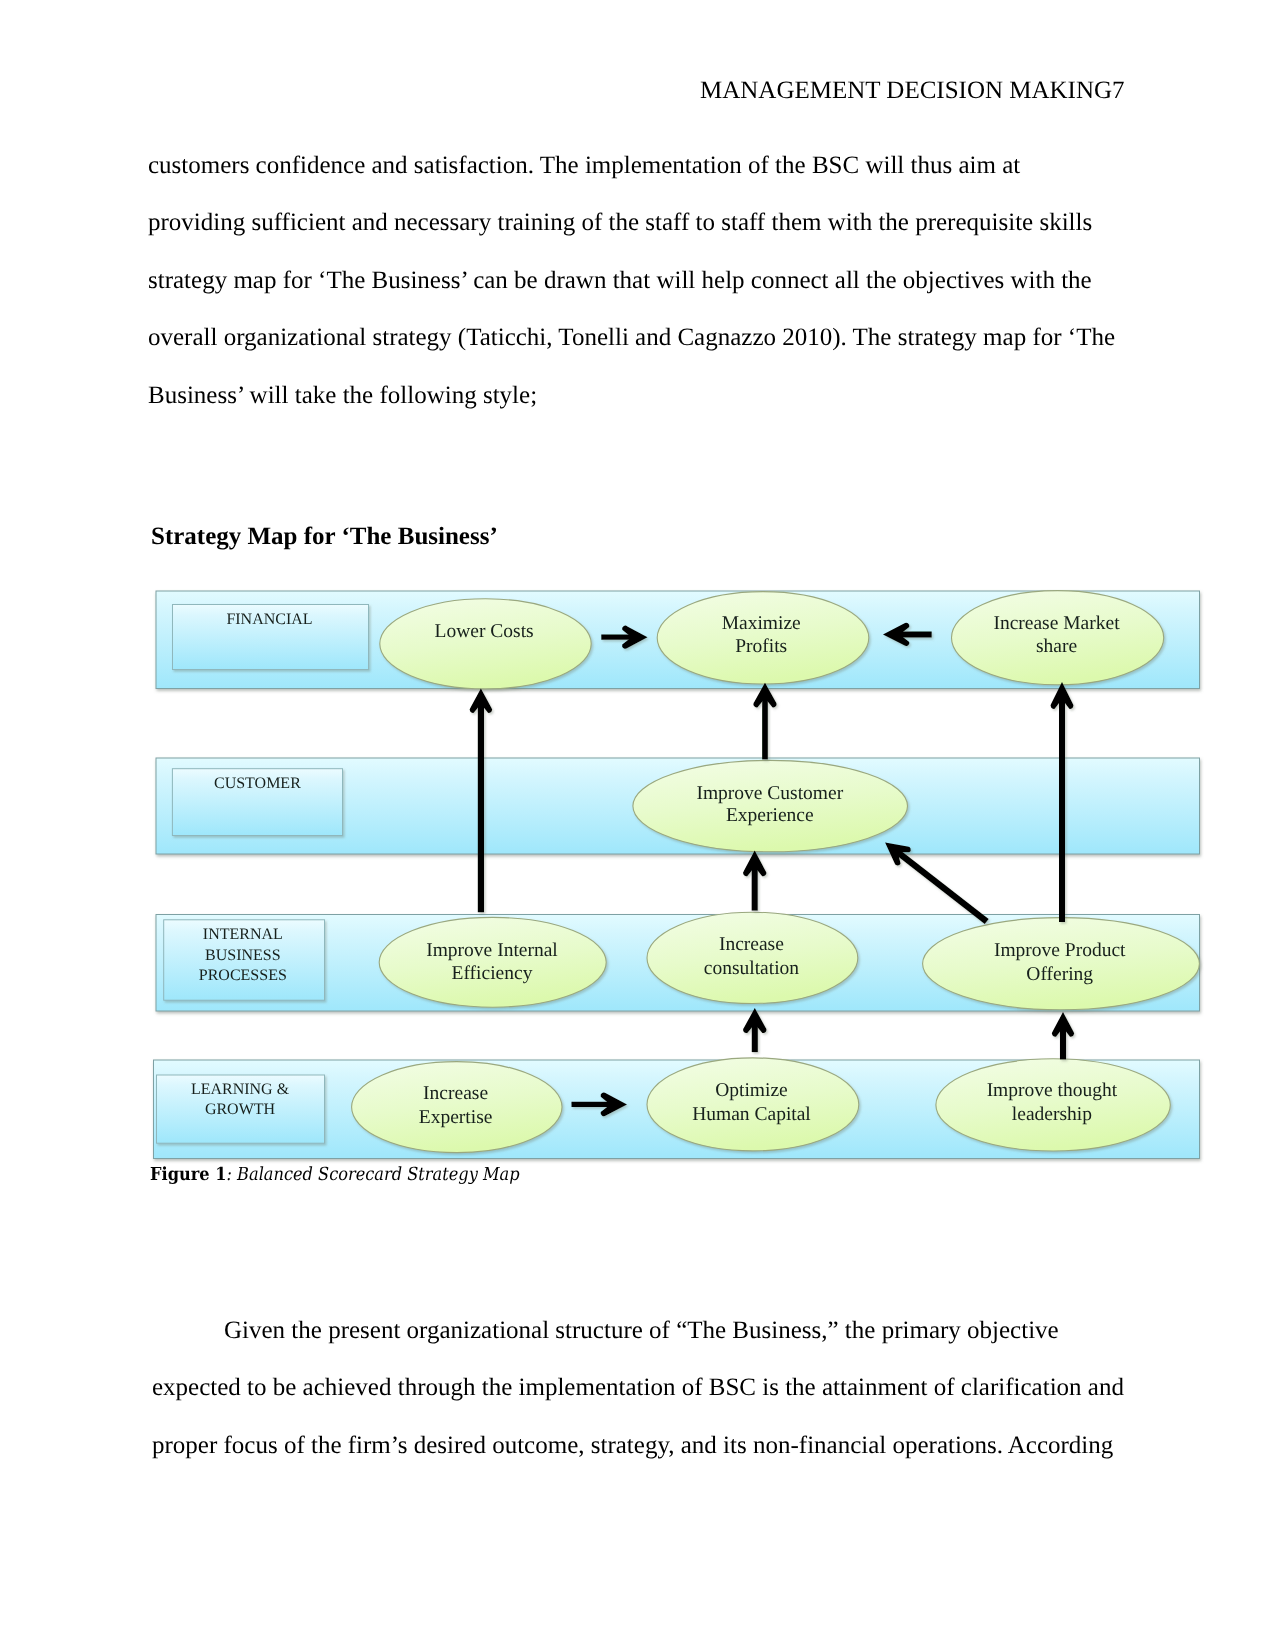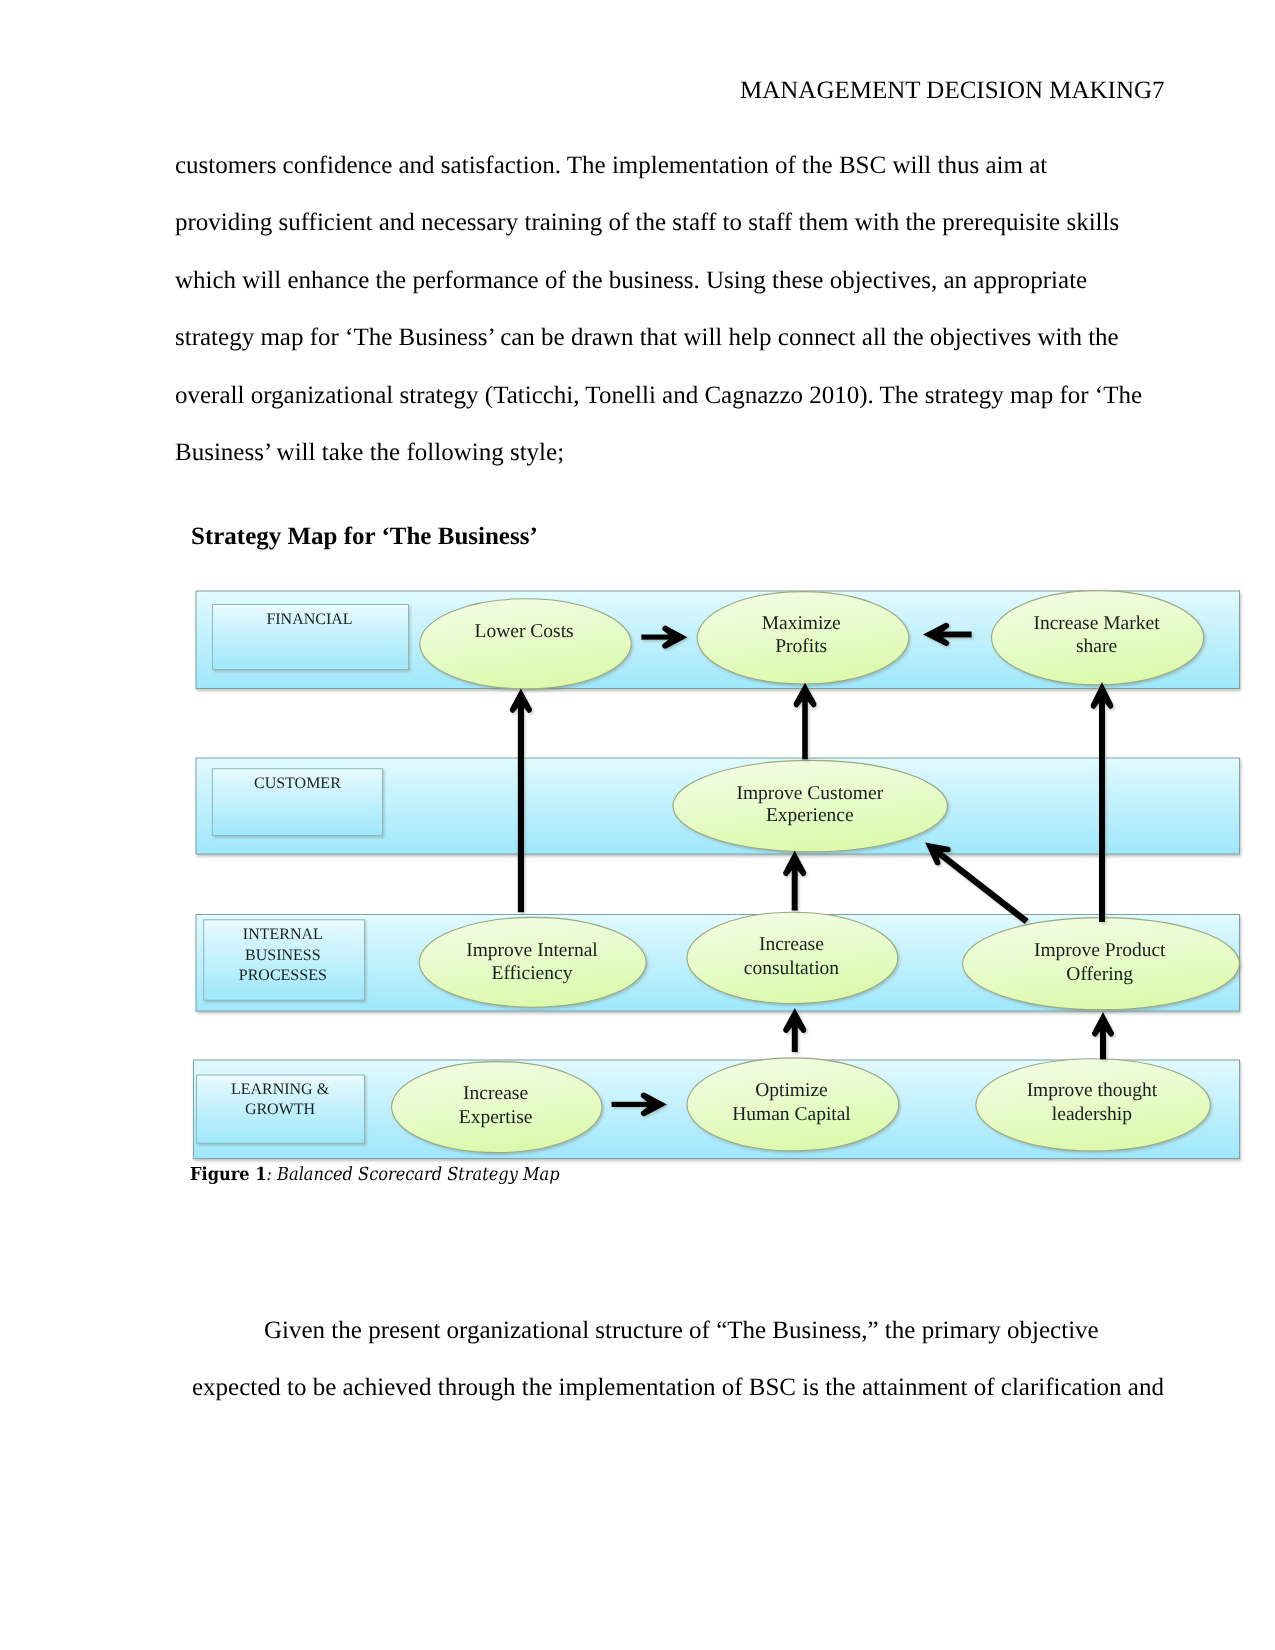--- a/index.html
+++ b/index.html
@@ -1,26 +1,26 @@
 <!DOCTYPE html>
 <html><head>
 <meta charset="utf-8">
 <style>
   html,body{margin:0;padding:0;background:#ffffff;}
   *{-webkit-font-smoothing:antialiased;text-rendering:geometricPrecision;}
   body{width:1275px;height:1650px;position:relative;overflow:hidden;
        font-family:"Liberation Serif",serif;color:#000;}
-  .page{position:absolute;left:0;top:0;width:1236px;height:1650px;margin-left:40px;}
+  .page{position:absolute;left:0;top:0;width:1236px;height:1650px;}
   .hdr{position:absolute;font-size:25px;line-height:1;white-space:nowrap;}
   .para{position:absolute;font-size:25px;}
   .tline{line-height:57.5px;white-space:nowrap;}
   .indent{padding-left:72px;}
   .bold{font-weight:bold;}
   #running-head{left:700px;top:78.1px;}
-  #para1{left:135px;top:136.9px;}
+  #para1{left:148px;top:136.9px;}
   #fig-heading{left:151px;top:524.3px;}
   #diagram{position:absolute;left:150px;top:583px;width:1060px;height:592px;}
   #fig-caption{position:absolute;left:150px;top:1165.9px;font-family:"DejaVu Serif",serif;
                font-stretch:condensed;font-size:18px;line-height:1;white-space:nowrap;}
   .capbold{font-weight:bold;}
   .capital{font-style:italic;}
   #sec-heading{left:348px;top:1224.5px;}
   #para2{left:152px;top:1301.6px;}
   .plab{font-family:"Liberation Serif",serif;font-size:16px;}
   .olab{font-family:"Liberation Serif",serif;font-size:19.5px;}
@@ -28,21 +28,20 @@
 </head>
 <body>
 
 <div class="page">
 
   <div class="hdr" id="running-head">MANAGEMENT DECISION MAKING7</div>
 
   <div class="para" id="para1">
     <div class="tline">customers confidence and satisfaction. The implementation of the BSC will thus aim at</div>
     <div class="tline">providing sufficient and necessary training of the staff to staff them with the prerequisite skills</div>
-    <div class="tline">which will enhance the performance of the business. Using these objectives, an appropriate</div>
     <div class="tline">strategy map for ‘The Business’ can be drawn that will help connect all the objectives with the</div>
     <div class="tline">overall organizational strategy (Taticchi, Tonelli and Cagnazzo 2010). The strategy map for ‘The</div>
     <div class="tline">Business’ will take the following style;</div>
   </div>
 
   <div class="hdr bold" id="fig-heading">Strategy Map for ‘The Business’</div>
 
   <div id="diagram">
   <svg id="dgsvg" width="1060" height="592" viewBox="150 555 1060 592">
     <defs>
@@ -190,15 +189,16 @@
   </div>
 
   <div id="fig-caption">
     <span class="capbold">Figure 1</span><span class="capital">: Balanced Scorecard Strategy Map</span>
   </div>
 
 
   <div class="para" id="para2">
     <div class="tline indent">Given the present organizational structure of “The Business,” the primary objective</div>
     <div class="tline">expected to be achieved through the implementation of BSC is the attainment of clarification and</div>
+    <div class="tline">proper focus of the firm’s desired outcome, strategy, and its non-financial operations. According</div>
   </div>
 
 </div>
 
 </body></html>

